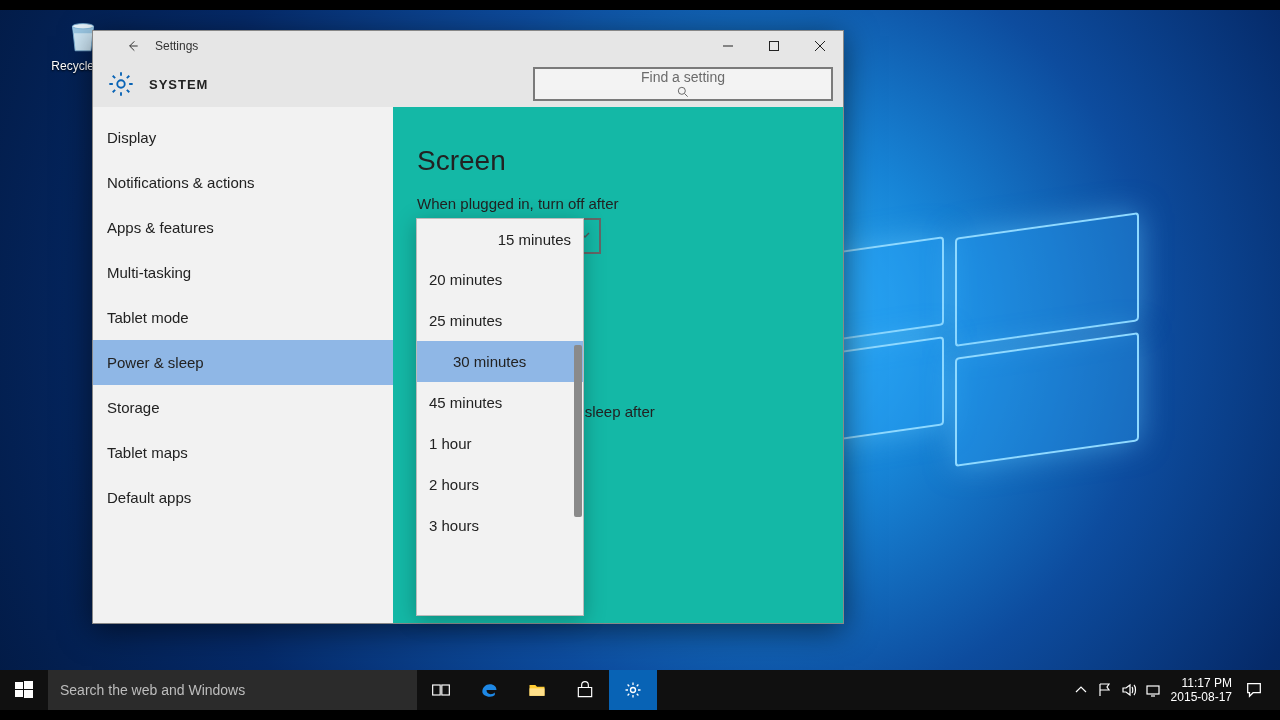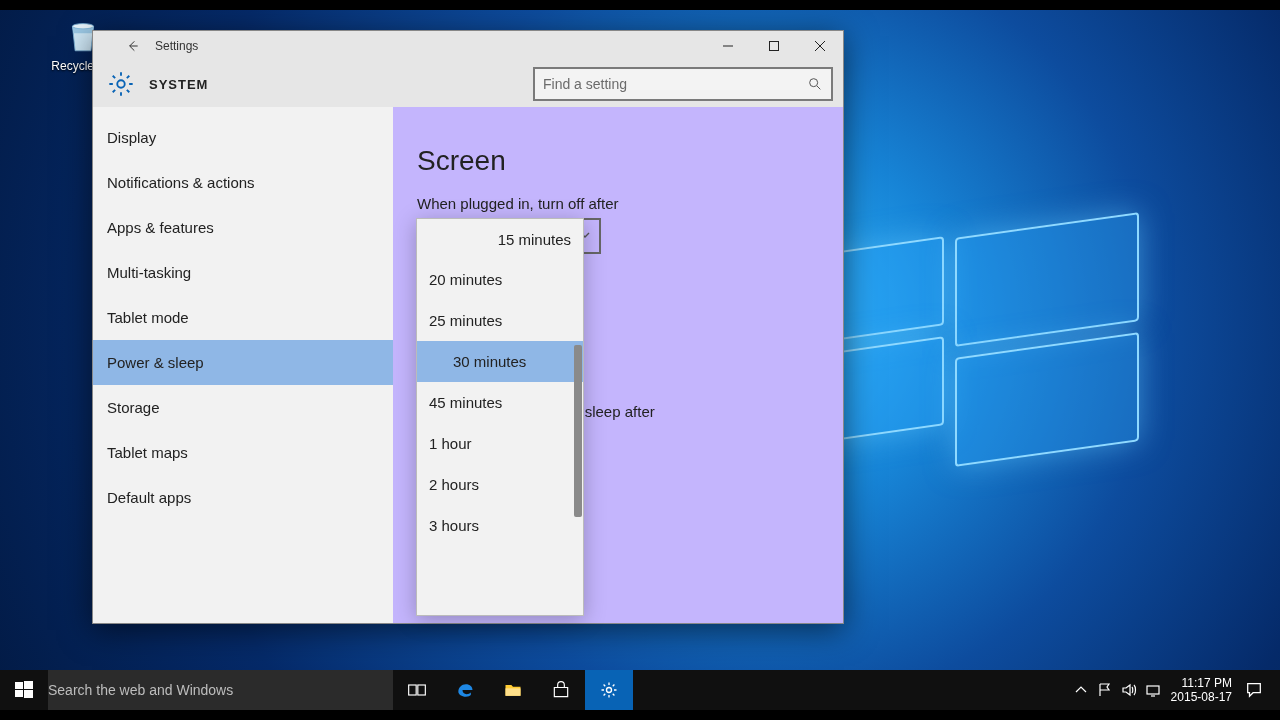--- a/index.html
+++ b/index.html
@@ -27,25 +27,25 @@
 .titlebar .back svg{width:16px;height:16px;stroke:#333;fill:none;stroke-width:1.5;}
 .titlebar .title{flex:0 0 auto;margin-left:2px;}
 .titlebar .spacer{flex:1;}
 .titlebar .winbtn{width:46px;height:30px;display:flex;align-items:center;justify-content:center;}
 .titlebar .winbtn svg{width:12px;height:12px;stroke:#222;fill:none;stroke-width:1;}
 
 .headerrow{height:46px;background:#e6e6e6;display:flex;align-items:center;padding:0 10px;}
 .headerrow .gear{width:28px;height:28px;margin-left:4px;margin-right:14px;color:#0863b5;}
 .headerrow .section{font-size:13px;font-weight:600;letter-spacing:1px;color:#222;}
 .headerrow .spacer{flex:1;}
-.searchbox{width:280px;height:30px;border:2px solid #7a7a7a;background:#f3f3f3;display:flex;align-items:center;padding:0 8px;color:#6b6b6b;font-size:14px;}
+.searchbox{width:280px;height:30px;border:2px solid #7a7a7a;background:#f3f3f3;display:flex;align-items:center;padding:0 8px;color:#6b6b6b;font-size:14px;flex-direction:column;}
 .searchbox span{flex:1;}
 .searchbox svg{width:16px;height:16px;stroke:#555;fill:none;stroke-width:1.5;}
 
-.body{flex:1;display:flex;background:#c4b5fd;overflow:hidden;}
+.body{flex:1;display:flex;background:#14b8a6;overflow:hidden;}
 .sidebar{width:300px;background:#f2f2f2;padding-top:8px;}
 .sideitem{height:45px;display:flex;align-items:center;padding:0 14px;font-size:15px;color:#222;}
 .sideitem.selected{background:#8fb7e6;}
 .content{flex:1;position:relative;padding:32px 24px;color:#222;}
 .content h1{margin:6px 0 18px 0;font-weight:400;font-size:28px;}
 .content .label{font-size:15px;margin-bottom:6px;}
 .selectbox{width:164px;height:32px;border:2px solid #666;display:flex;align-items:center;padding:0 8px;font-size:15px;color:#333;position:relative;}
 .selectbox .chev{position:absolute;right:8px;top:9px;}
 .sleeptxt{position:absolute;top:296px;left:175px;font-size:15px;}
 
@@ -56,21 +56,21 @@
 .ddrow{height:41px;display:flex;align-items:center;padding:0 12px;font-size:15px;color:#222;}
 .ddrow.first{height:40px;justify-content:flex-end;}
 .ddrow.highlight{background:#8fb7e6;padding-left:36px;}
 
 
 .taskbar{position:absolute;left:0;right:0;bottom:10px;height:40px;background:#101010;display:flex;align-items:center;color:#fff;}
 .taskbtn{width:48px;height:40px;display:flex;align-items:center;justify-content:center;}
 .taskbtn.active{background:#0863b5;}
 .taskbtn svg{width:20px;height:20px;}
 .startbtn svg{width:18px;height:18px;}
-.searchbar{flex:0 0 345px;height:40px;background:#2b2b2b;display:flex;align-items:center;padding:0 0;color:#bdbdbd;font-size:14px;}
+.searchbar{flex:0 0 345px;height:40px;background:#2b2b2b;display:flex;align-items:center;padding:0 12px;color:#bdbdbd;font-size:14px;}
 .taskspacer{flex:1;}
 .tray{display:flex;align-items:center;height:40px;padding-right:6px;}
 .tray .ticon{width:24px;height:40px;display:flex;align-items:center;justify-content:center;}
 .tray .ticon svg{width:16px;height:16px;stroke:#fff;fill:none;stroke-width:1.2;}
 .tray .clock{margin-left:6px;margin-right:2px;text-align:right;font-size:12px;line-height:14px;color:#fff;}
 .tray .notif{width:40px;height:40px;display:flex;align-items:center;justify-content:center;}
 </style>
 </head>
 <body>
 

